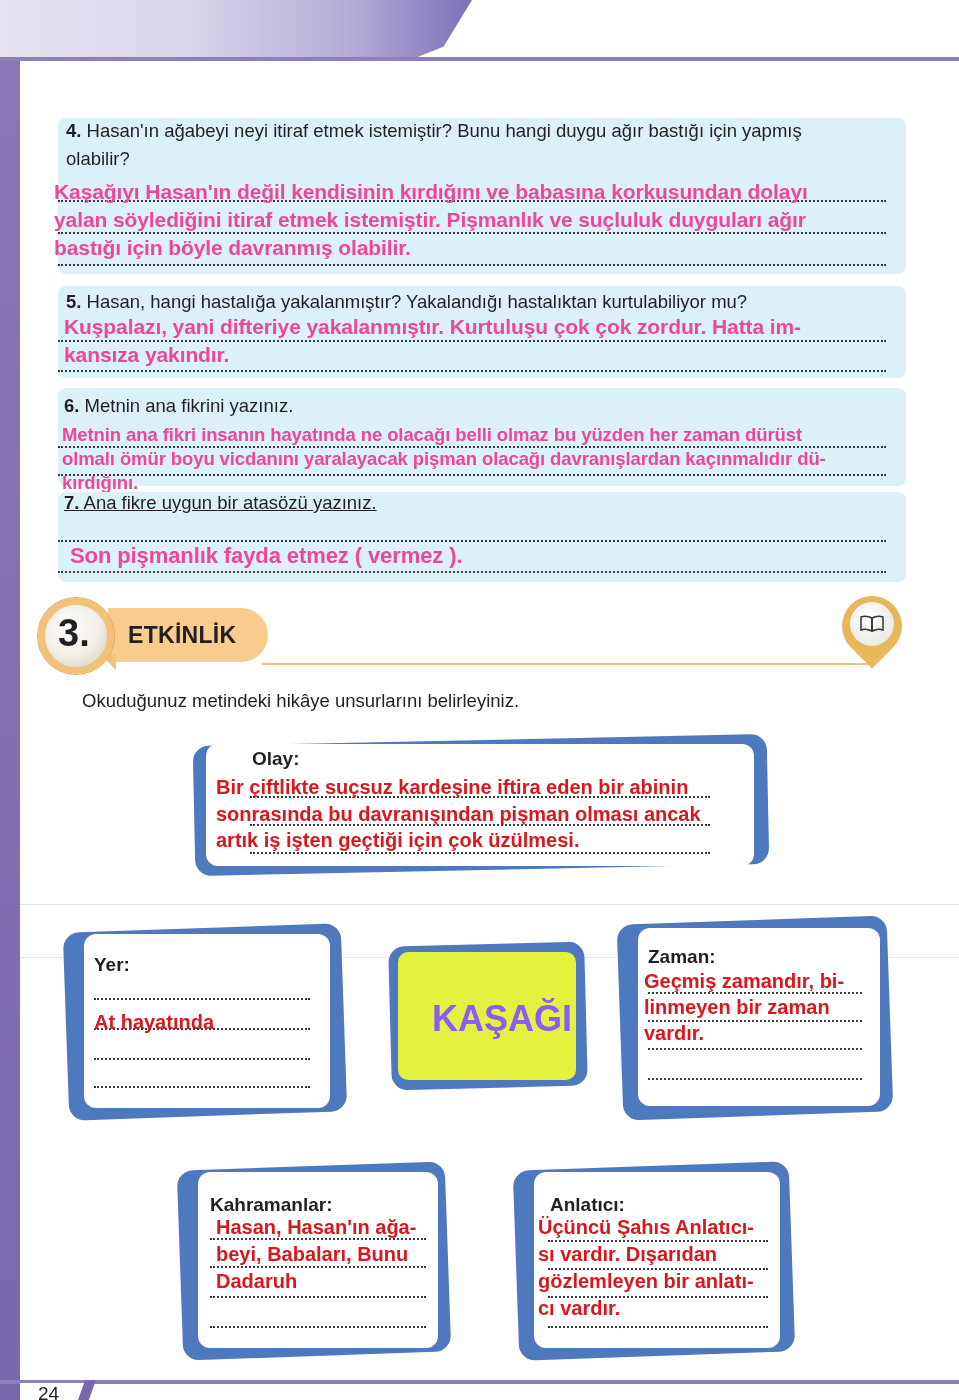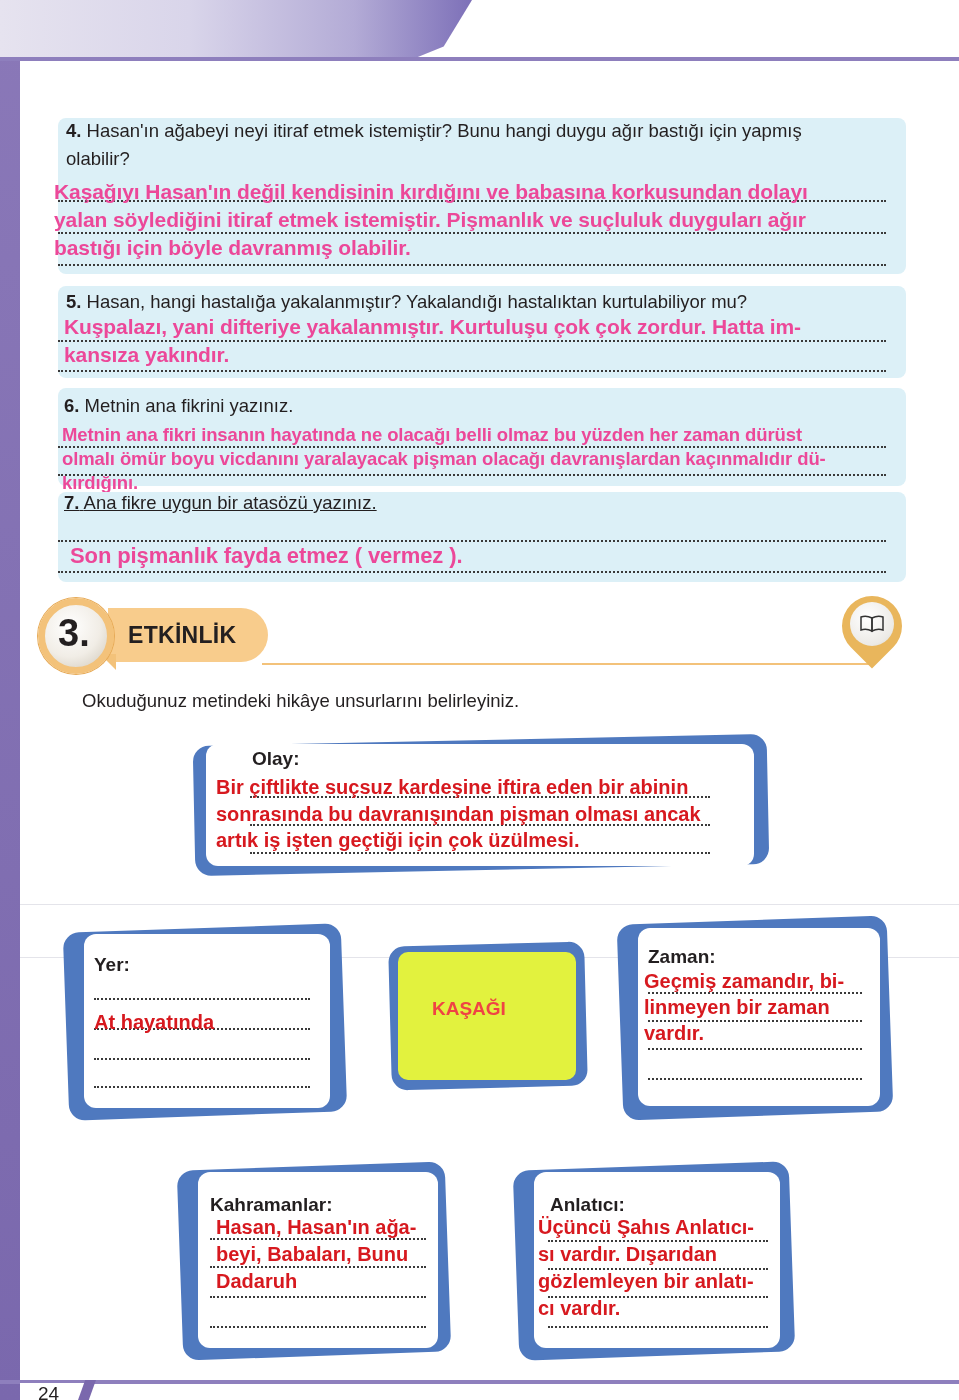--- a/index.html
+++ b/index.html
@@ -38,21 +38,21 @@
   .book-inner { position: absolute; left: 850px; top: 602px; width: 44px; height: 44px; border-radius: 50%;
     background: radial-gradient(circle at 40% 35%, #fff 0%, #eceae6 70%, #d4d0c8 100%); display: flex; align-items: center; justify-content: center; }
   .instruction { position: absolute; left: 72px; top: 690px; font-size: 18.5px; color: #231f20; white-space: nowrap; margin-left: 10px; }
 
   
   .card-shadow { position: absolute; background: #4f79bf; border-radius: 16px; }
   .card { position: absolute; background: #ffffff; border-radius: 12px; }
   .card-label { position: absolute; font-size: 19px; font-weight: bold; color: #231f20; white-space: nowrap; }
   .card-ans { position: absolute; font-size: 20px; font-weight: bold; color: #d7191f; white-space: nowrap; }
   .center-card { position: absolute; background: #e2f23e; border-radius: 10px; }
-  .center-title { position: absolute; font-size: 19px; font-weight: bold; color: #ef4444; }
+  .center-title { position: absolute; font-size: 36px; font-weight: bold; color: #8b5cf6; }
 
   .faint-line { position: absolute; height: 1px; background: #e4e4ea; }
 </style>
 </head>
 <body>
 
 <div class="left-bar"></div>
 <div class="top-tab"></div>
 <div class="top-rule"></div>
 

